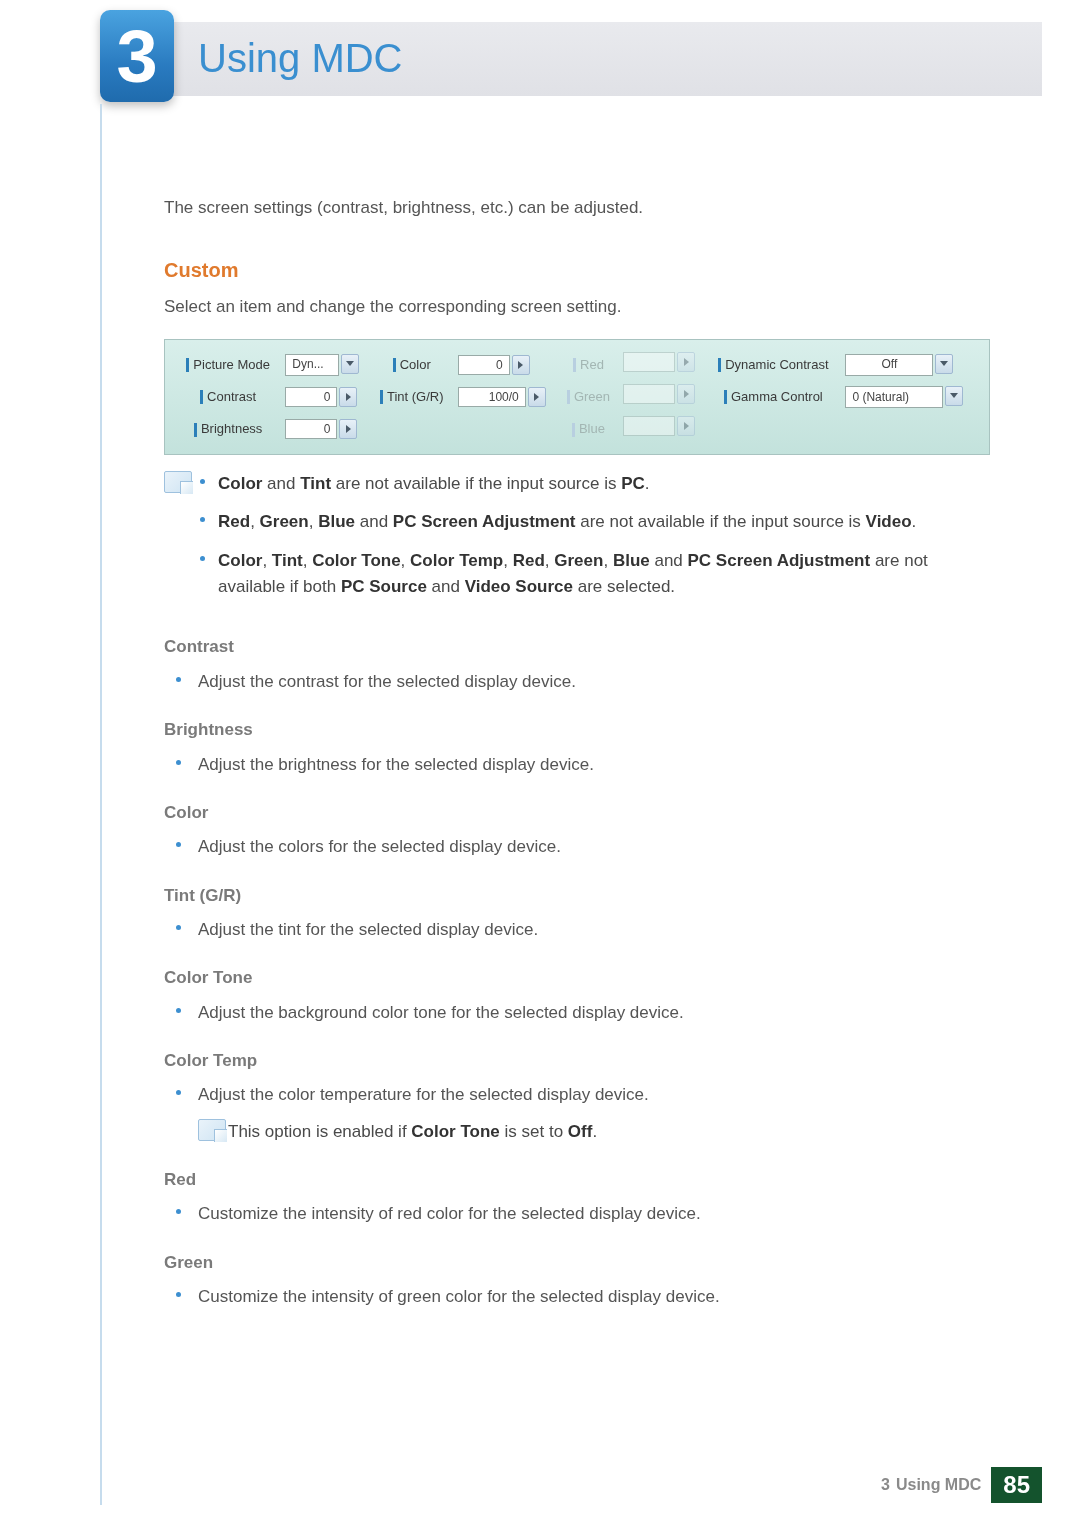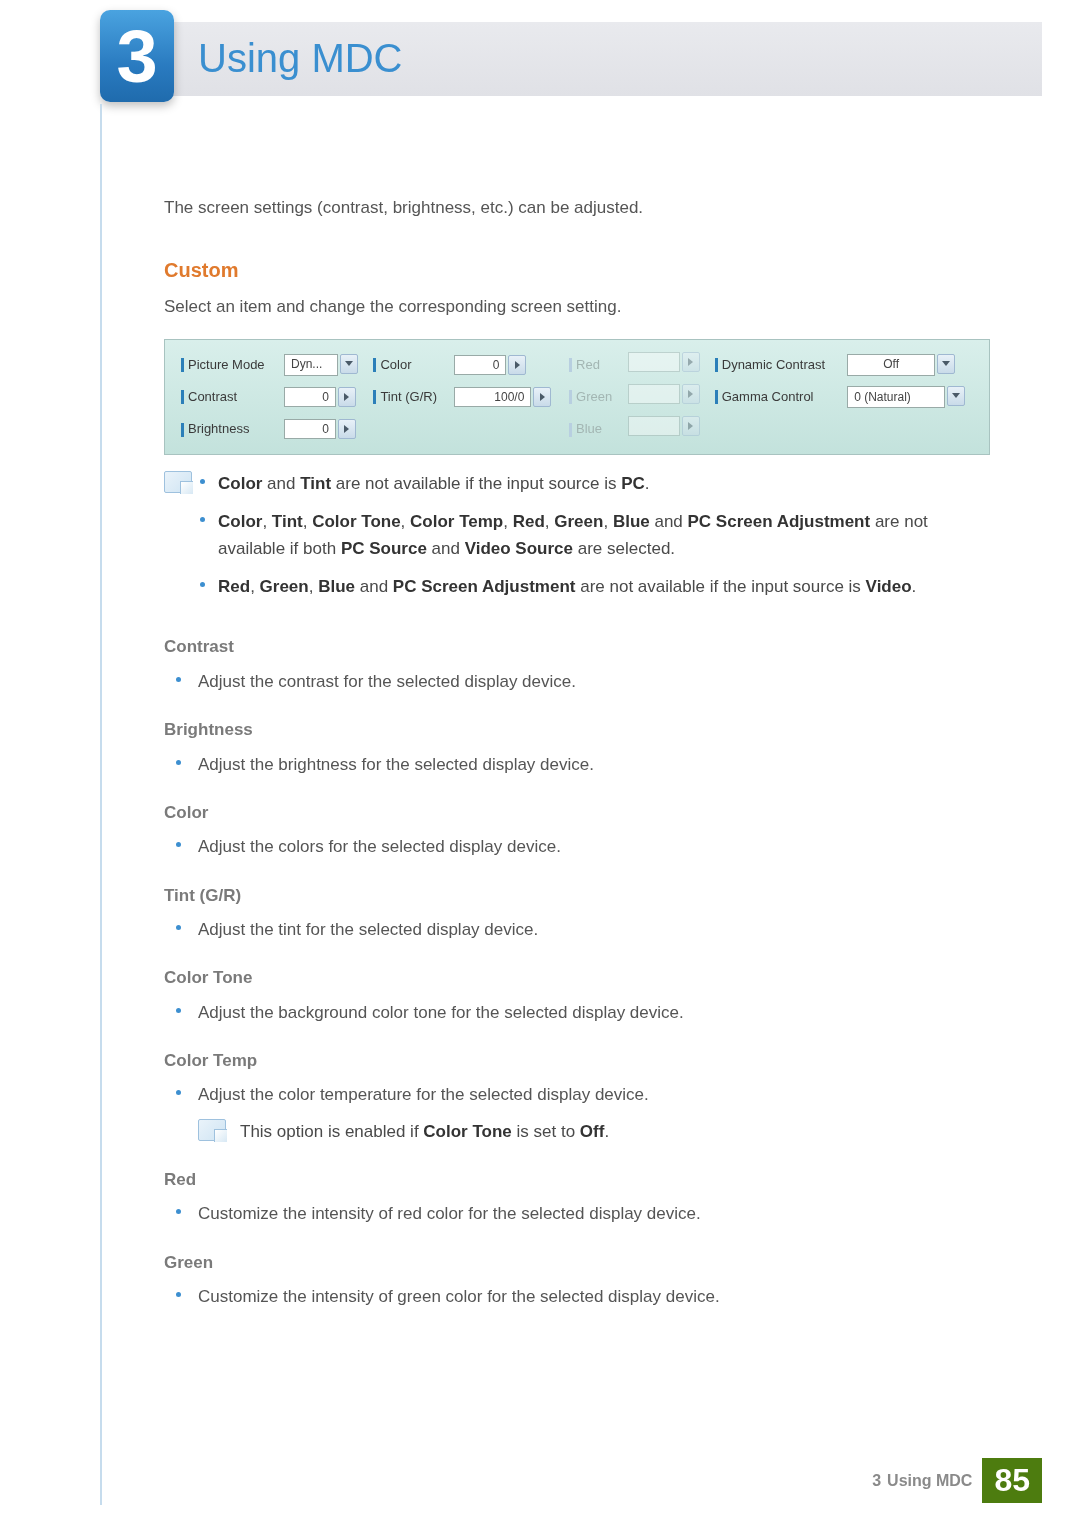--- a/index.html
+++ b/index.html
@@ -24,27 +24,27 @@
   .h-sec { color: #2f87cd; font-size: 22px; font-weight: 700; }
   .h-row { margin-bottom: 24px; }
   .para { margin-bottom: 18px; color: #555; }
   .sub-orange { color: #e07a2d; font-size: 20px; font-weight: 700; margin-top: 34px; margin-bottom: 8px; }
   .sub-gray { color: #7a7a7a; font-weight: 700; margin-top: 22px; margin-bottom: 8px; font-size: 17px; }
 
   
   .panel { margin-top: 16px; border: 1px solid #a8c3c0; background: linear-gradient(to bottom,#d9efeb 0%,#c3e2dc 100%);
            padding: 6px 8px; width: 100%; }
   .panel table { border-collapse: separate; border-spacing: 4px 6px; width: 100%; font-size: 13px; }
-  .fld-label { color: #3a3a3a; white-space: nowrap; padding: 0 6px 0 4px; position: relative; }
+  .fld-label { color: #3a3a3a; white-space: nowrap; padding: 0 6px 0 4px; position: relative; text-align: center; }
   .tick { display:inline-block; width:3px; height:14px; background:#2b7fb9; vertical-align:middle; margin-right:4px; }
   .tick.dis { background:#b8cfe0; }
   .fld-label.disabled { color:#a3b6b3; }
   .valbox, .dropbox { display:inline-flex; align-items:center; height:20px; border:1px solid #99aaa7; background:#ffffff; font-size:12px; color:#444; }
   .valbox { width:52px; justify-content:flex-end; padding:0 6px; }
-  .valbox.wide { width:77px; }
+  .valbox.wide { width:68px; }
   .caret-cell, .arrow-cell { width:18px; height:20px; display:inline-flex; align-items:center; justify-content:center;
     border:1px solid #9fb8d1; background:linear-gradient(to bottom,#e8f1f8,#c9dbe9); border-radius:2px; margin-left:2px; vertical-align:top; }
   .caret-down { width:0; height:0; border-left:4px solid transparent; border-right:4px solid transparent; border-top:5px solid #4a5a68; }
   .caret-right { width:0; height:0; border-top:4px solid transparent; border-bottom:4px solid transparent; border-left:5px solid #4a5a68; }
   .arrow-cell.disabled, .caret-cell.disabled { opacity:.45; }
   .dropbox { width:54px; padding:10px 6px; }
   .dropbox.w2 { width:88px; justify-content:center; }
   .dropbox.w3 { width:98px; justify-content:flex-start; }
 
   
@@ -54,30 +54,30 @@
     background:linear-gradient(135deg,#ffffff 0%,#d7e8f4 100%); border-top:1px solid #9ec1de; border-left:1px solid #9ec1de; transform:rotate(0deg); }
   .note-list { list-style:none; padding-left:0; }
   .note-list li { position:relative; padding-left:22px; margin-bottom:12px; color:#4a4a4a; }
   .note-list li::before { content:""; position:absolute; left:4px; top:8px; width:5px; height:5px; border-radius:50%; background:#3d8fd0; }
 
   
   .body-list { list-style:none; padding-left:34px; }
   .body-list li { position:relative; padding-left:0; margin-bottom:10px; color:#555; }
   .body-list li::before { content:""; position:absolute; left:-22px; top:8px; width:5px; height:5px; border-radius:50%; background:#3d8fd0; }
 
-  .inline-note { display:flex; gap:14px; align-items:flex-start; margin:10px 0 0 34px; }
+  .inline-note { display:flex; gap:2px; align-items:flex-start; margin:10px 0 0 34px; }
   .inline-note .note-icon { flex:0 0 28px; }
 
   b { font-weight:700; color:#333; }
 
   
   .footer { position:absolute; right:38px; bottom:24px; display:flex; align-items:center; gap:0; }
   .footer-label { color:#8a8a8a; font-size:16px; font-weight:700; padding-right:10px; }
   .footer-chapnum { color:#8a8a8a; font-size:16px; font-weight:700; padding-right:6px; }
-  .footer-page { background:#4d7c0f; color:#fff; font-size:32px; font-weight:700; padding:4px 12px; }
+  .footer-page { background:#14532d; color:#fff; font-size:24px; font-weight:700; padding:4px 12px; }
 </style>
 </head>
 <body>
 <div class="page">
 
   <div class="header-band"></div>
   <div class="chapter-badge">3</div>
   <div class="chapter-title">Using MDC</div>
 
   <div class="vrule"></div>
@@ -155,24 +155,24 @@
         </table>
     </div>
 
     <div class="note-wrap">
       <div class="note-icon"></div>
       <ul class="note-list">
         <li>
           <b>Color</b><span> and </span><b>Tint</b><span> are not available if the input source is </span><b>PC</b><span>.</span>
         </li>
         <li>
-          <b>Color</b><span>, </span><b>Tint</b><span>, </span><b>Color Tone</b><span>, </span><b>Color Temp</b><span>, </span><b>Red</b><span>, </span><b>Green</b><span>, </span><b>Blue</b><span> and </span><b>PC Screen Adjustment</b><span> are not available if both </span><b>PC Source</b><span> and </span><b>Video Source</b><span> are selected.</span>
+          <b>Red</b><span>, </span><b>Green</b><span>, </span><b>Blue</b><span> and </span><b>PC Screen Adjustment</b><span> are not available if the input source is </span><b>Video</b><span>.</span>
         </li>
         <li>
-          <b>Red</b><span>, </span><b>Green</b><span>, </span><b>Blue</b><span> and </span><b>PC Screen Adjustment</b><span> are not available if the input source is </span><b>Video</b><span>.</span>
+          <b>Color</b><span>, </span><b>Tint</b><span>, </span><b>Color Tone</b><span>, </span><b>Color Temp</b><span>, </span><b>Red</b><span>, </span><b>Green</b><span>, </span><b>Blue</b><span> and </span><b>PC Screen Adjustment</b><span> are not available if both </span><b>PC Source</b><span> and </span><b>Video Source</b><span> are selected.</span>
         </li>
       </ul>
     </div>
 
     <div class="sub-gray">Contrast</div>
     <ul class="body-list">
         <li>Adjust the contrast for the selected display device.</li>
       </ul>
 
     <div class="sub-gray">Brightness</div>

